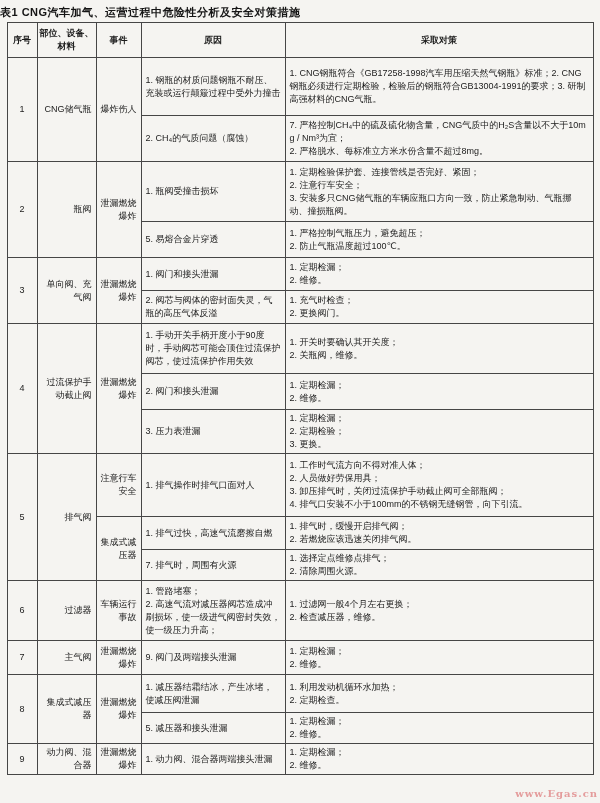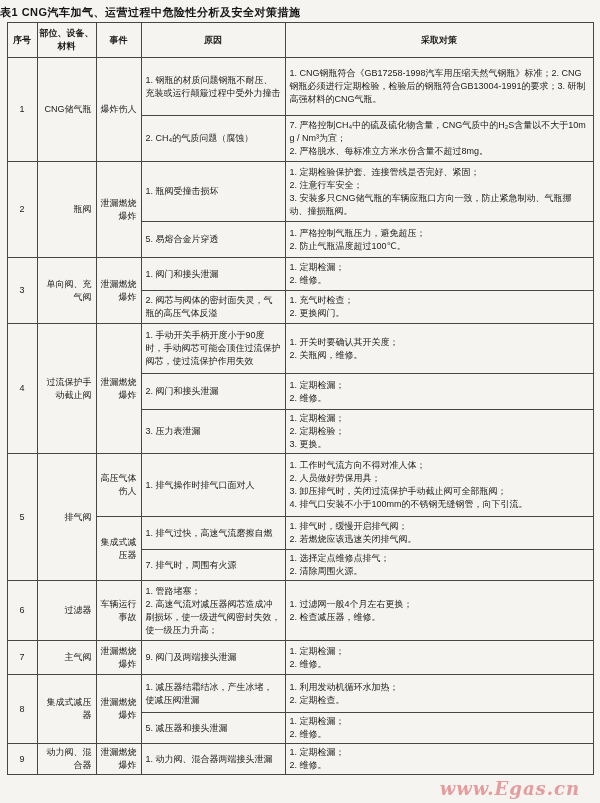--- a/index.html
+++ b/index.html
@@ -64,26 +64,25 @@
   tr.h52{height:50px}
   tr.h46{height:44px}
   tr.h65{height:63px}
   tr.h32{height:30px}
   tr.h36{height:34px}
   tr.h40{height:38px}
   tr.h28{height:26px}
   tr.h33{height:31px}
   .watermark{
     position:absolute;
-    right:20px;
+    right:2px;
     bottom:4px;
     font-family:"DejaVu Serif","Liberation Serif",serif;
-    font-style:italic;
     font-weight:bold;
-    font-size:18px;
+    font-size:10px;
     color:#e49c9c;
     letter-spacing:1px;
     pointer-events:none;
   }
 </style>
 </head>
 <body>
 
 <div class="page">
 
@@ -166,21 +165,21 @@
       <tr class="h46">
         <td class="cause">3. 压力表泄漏</td>
         <td class="measure">1. 定期检漏；
 2. 定期检验；
 3. 更换。</td>
       </tr>
 
       <tr class="h65">
         <td class="no" rowspan="3">5</td>
         <td class="part" rowspan="3">排气阀</td>
-        <td class="event">高压气体伤人</td>
+        <td class="event">注意行车安全</td>
         <td class="cause">1. 排气操作时排气口面对人</td>
         <td class="measure">1. 工作时气流方向不得对准人体；
 2. 人员做好劳保用具；
 3. 卸压排气时，关闭过流保护手动截止阀可全部瓶阀；
 4. 排气口安装不小于100mm的不锈钢无缝钢管，向下引流。</td>
       </tr>
       <tr class="h35">
         <td class="event" rowspan="2">集成式减压器</td>
         <td class="cause">1. 排气过快，高速气流磨擦自燃</td>
         <td class="measure">1. 排气时，缓慢开启排气阀；

